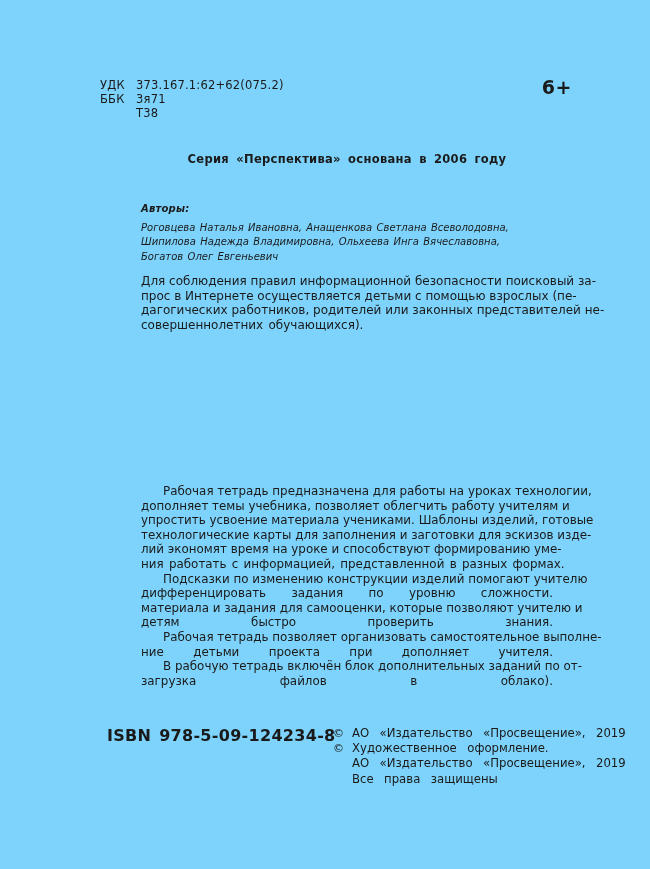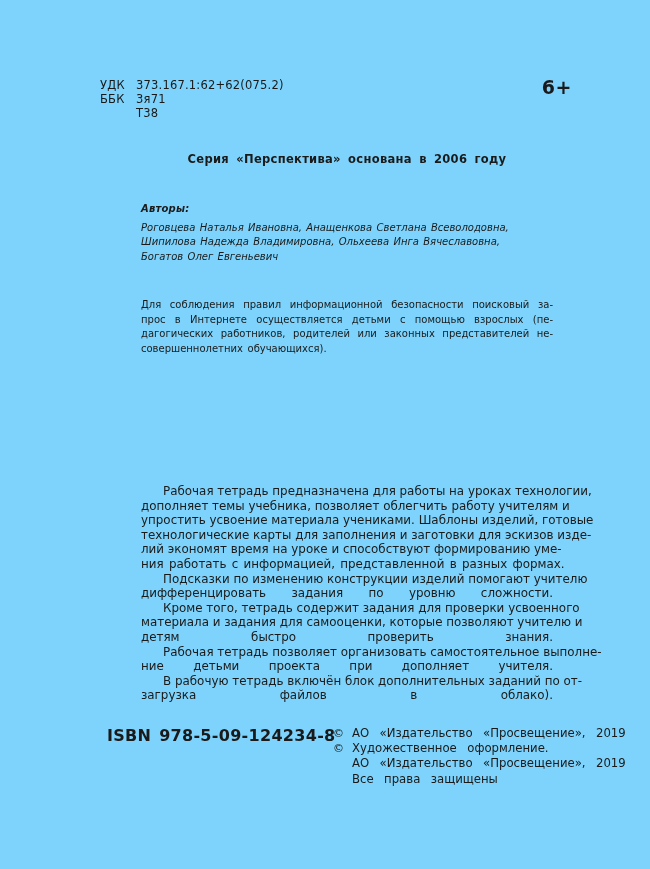--- a/index.html
+++ b/index.html
@@ -84,23 +84,23 @@
   .authors-line {
     display: block;
     white-space: nowrap;
     word-spacing: 1.2px;
   }
 
   
   .notice {
     position: absolute;
     left: 141px;
-    top: 298px;
-    width: 412px;
-    font-size: 10px;
+    top: 274px;
+    width: 412px;
+    font-size: 12px;
     line-height: 14.5px;
   }
   .just-line {
     display: block;
     white-space: nowrap;
     text-align: justify;
     text-align-last: justify;
   }
   .just-line.last,
   .last-line {
@@ -202,21 +202,20 @@
       <span class="just-line">лий экономят время на уроке и способствуют формированию уме-</span>
       <span class="just-line last">ния работать с информацией, представленной в разных формах.</span>
     </span>
 
     <span class="para">
       <span class="just-line"><span class="indent-spacer"></span><span>Подсказки по изменению конструкции изделий помогают учителю</span></span>
       <span class="just-line last">дифференцировать задания по уровню сложности.</span>
     </span>
 
     <span class="para">
-      <span class="just-line"><span class="indent-spacer"></span><span>Кроме того, тетрадь содержит задания для проверки усвоенного</span></span>
       <span class="just-line">материала и задания для самооценки, которые позволяют учителю и</span>
       <span class="just-line last">детям быстро проверить знания.</span>
     </span>
 
     <span class="para">
       <span class="just-line"><span class="indent-spacer"></span><span>Рабочая тетрадь позволяет организовать самостоятельное выполне-</span></span>
       <span class="just-line last">ние детьми проекта при дополняет учителя.</span>
     </span>
 
     <span class="para">

